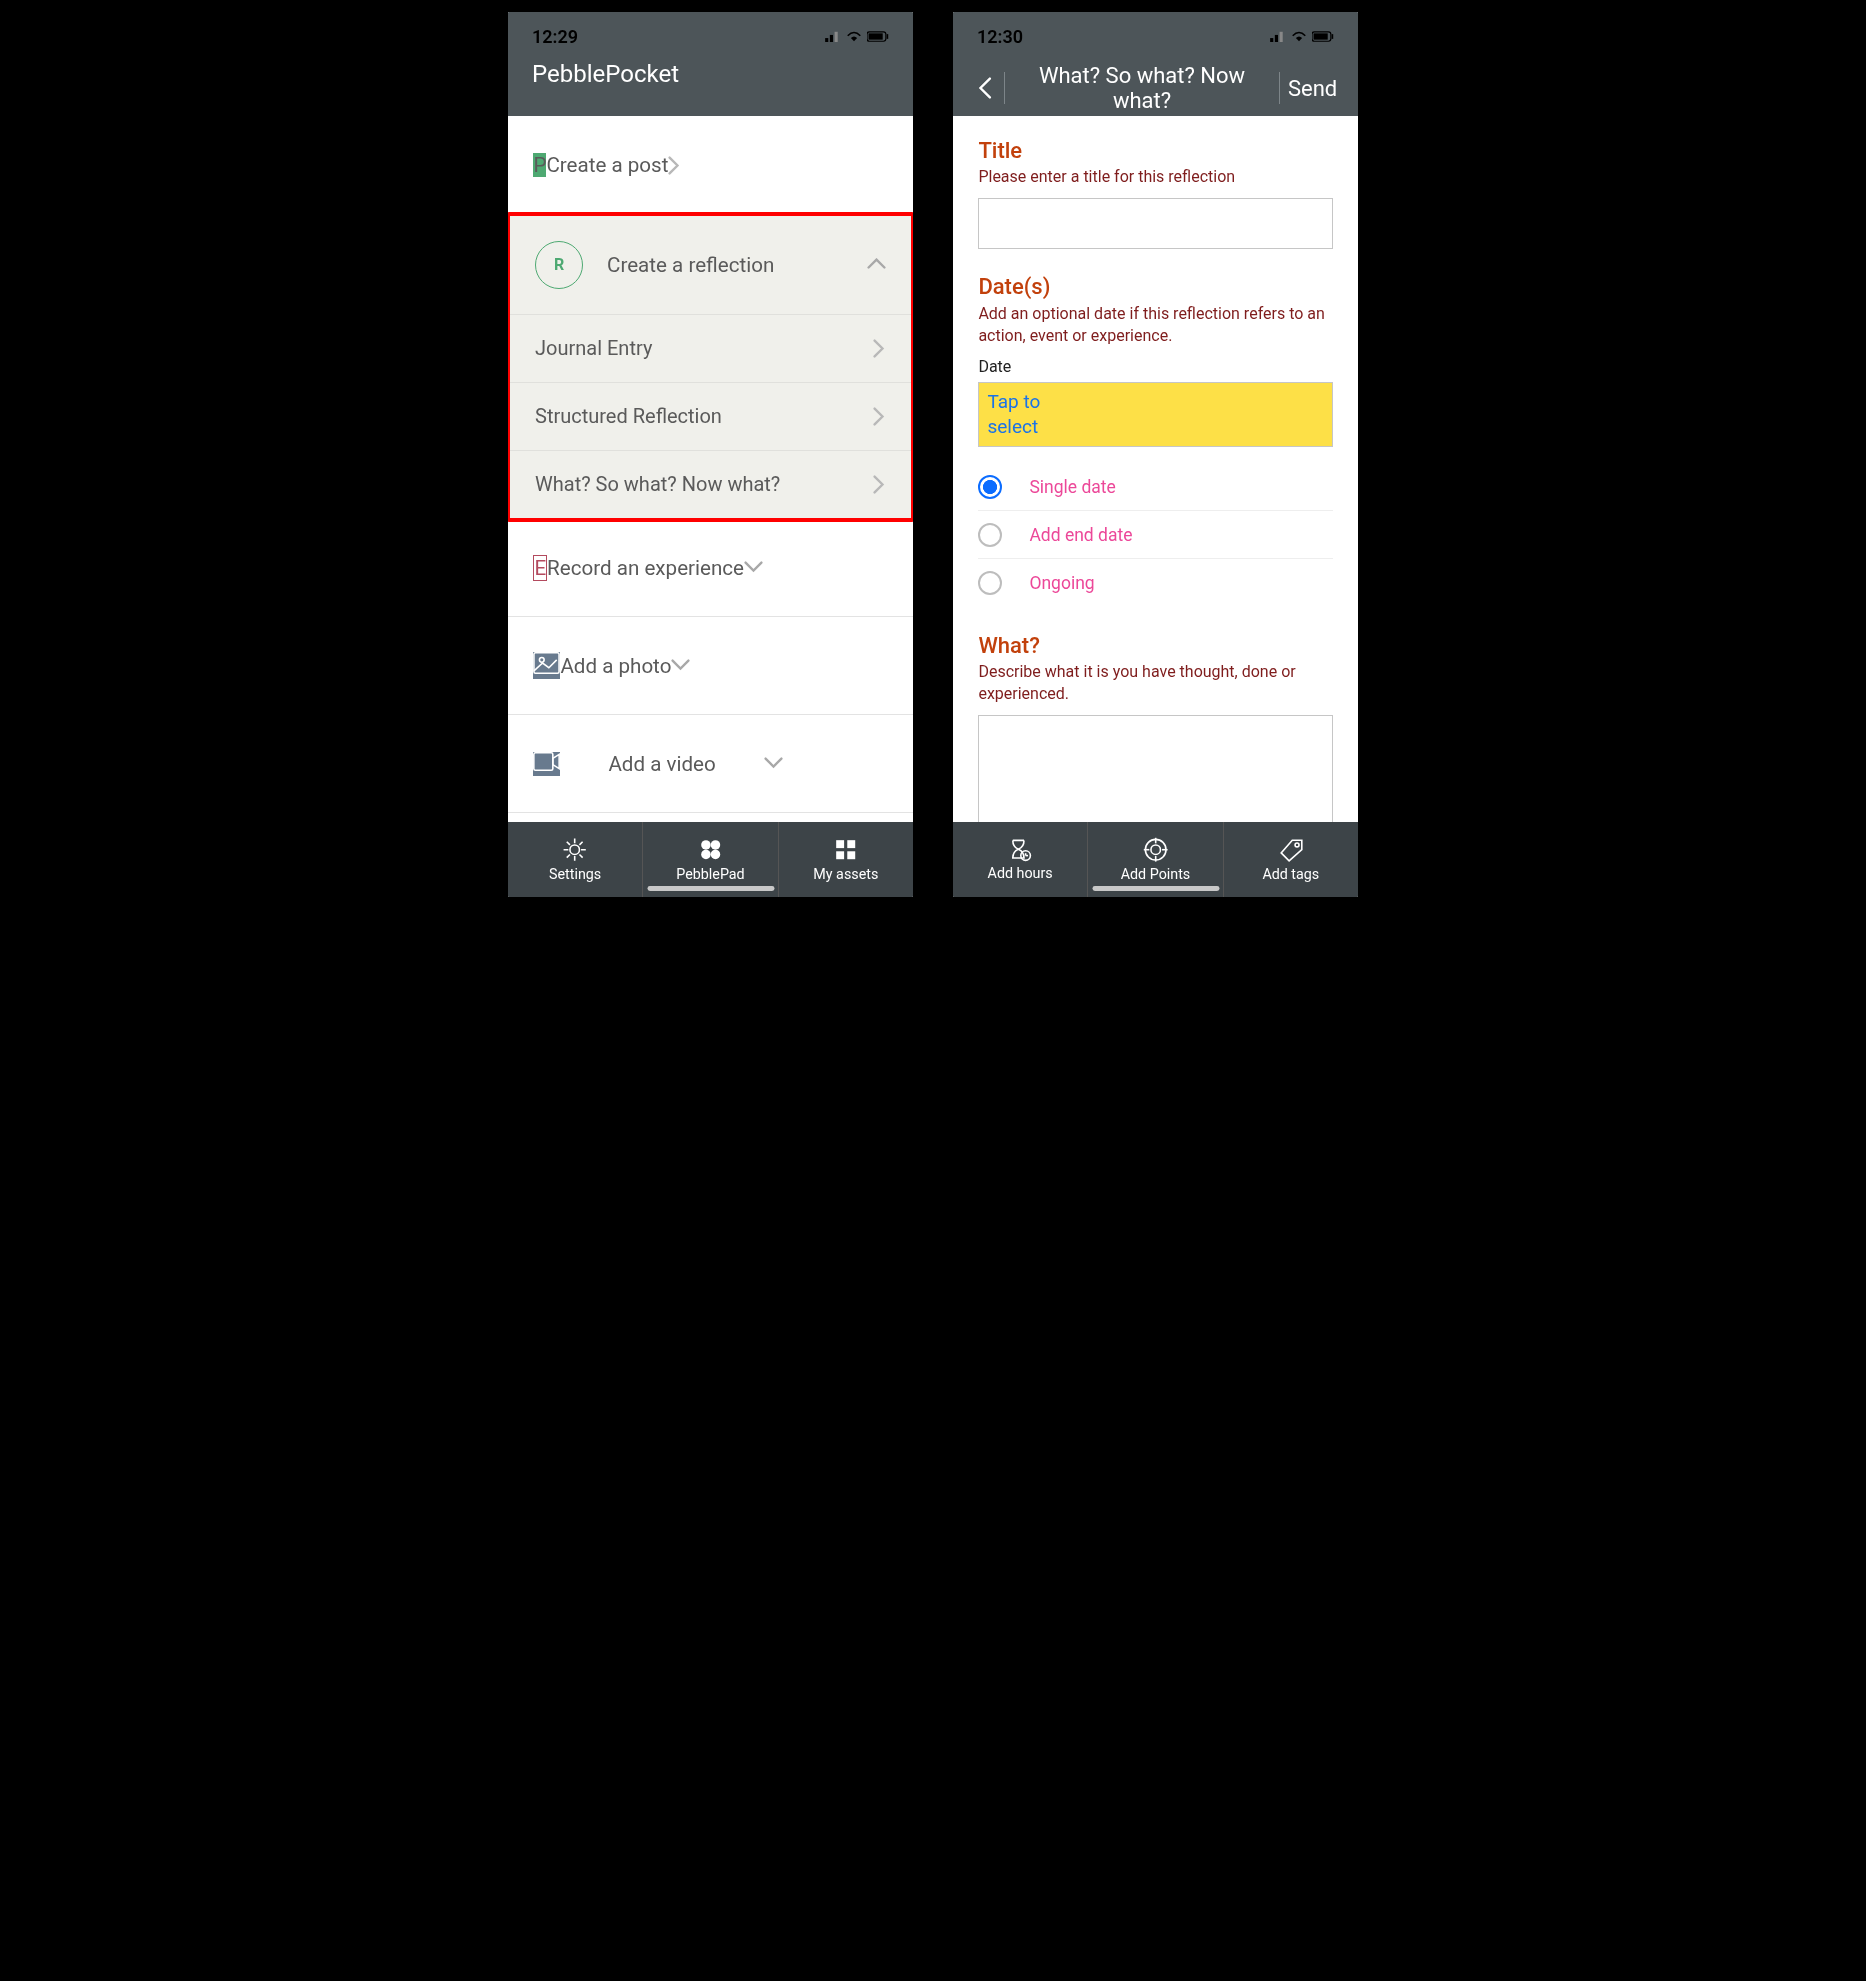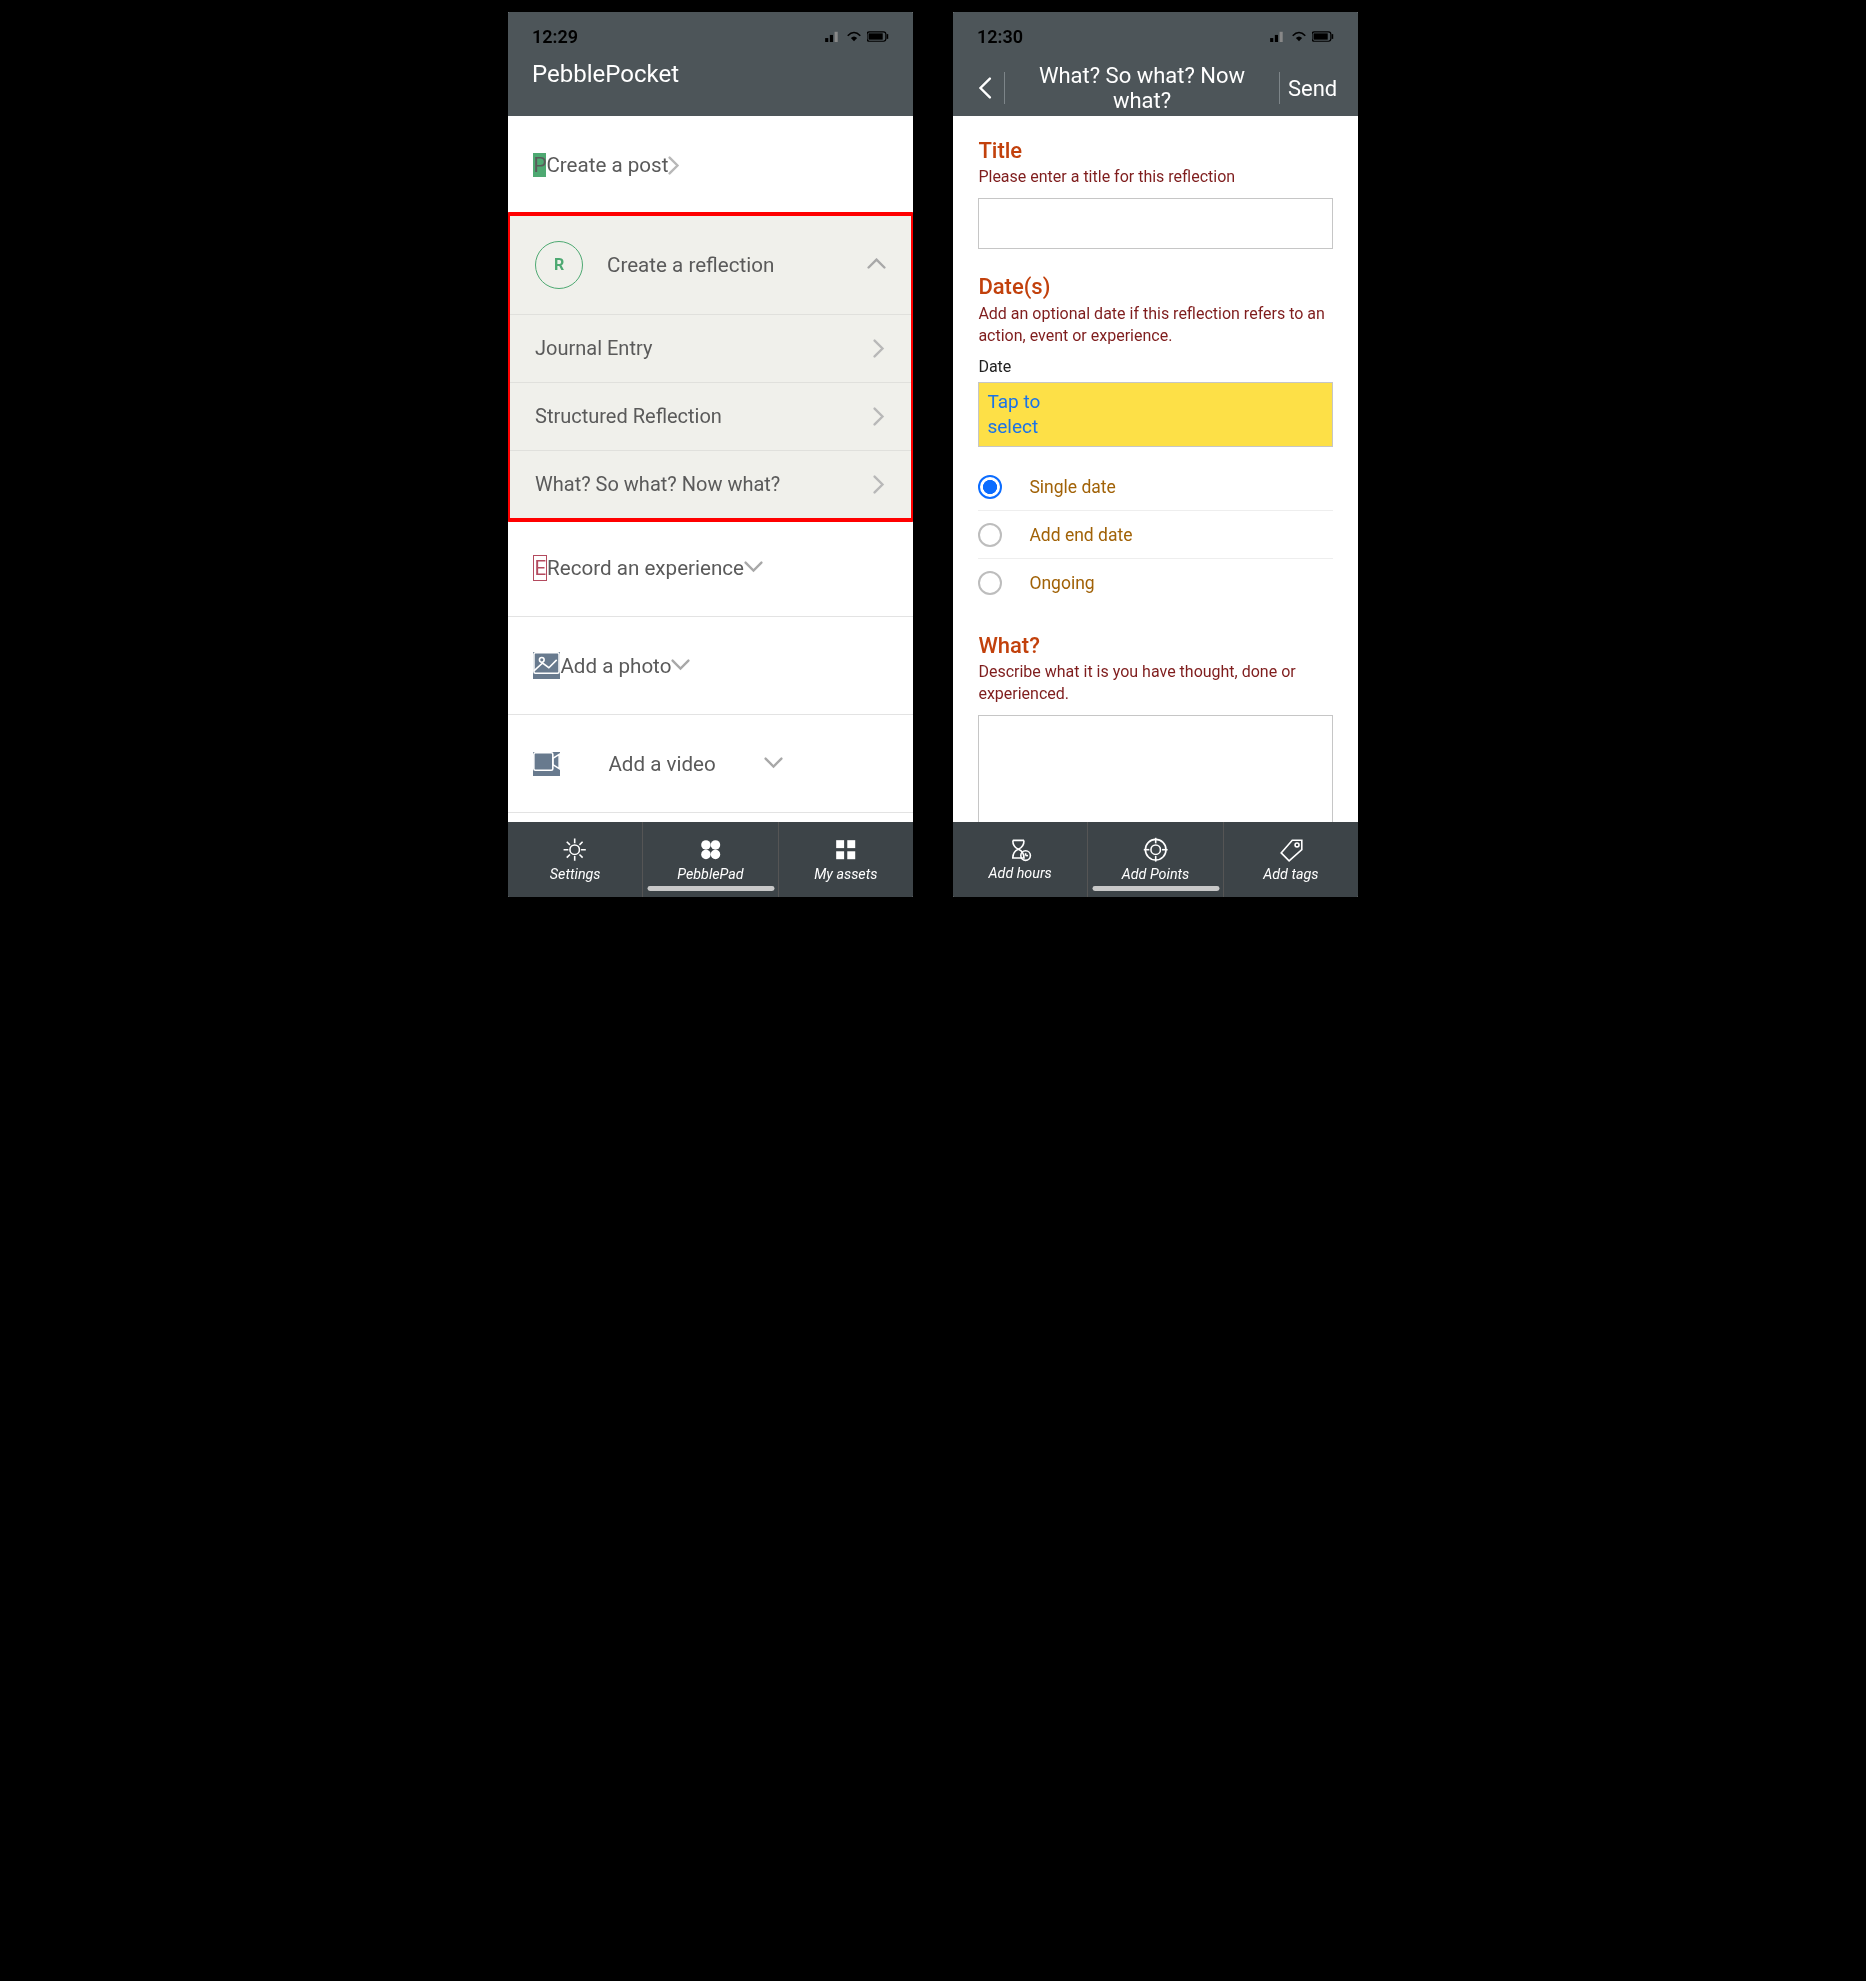--- a/index.html
+++ b/index.html
@@ -27,35 +27,35 @@
   .row .icon.circ{border-radius:50%;background:transparent;}
   .row .label{flex:1;}
   .row .chev{color:#b8b8b8;}
   .post-row{display:flex;align-items:center;height:98px;padding:0 25.4px;border-bottom:none;color:#5a5a5a;font-size:20.6px;cursor:pointer;}
   .subrow{display:flex;align-items:center;height:68px;padding:0 25.4px;border-top:0.8px solid #e0e0dc;background:#f0f0eb;color:#5a5a5a;font-size:20px;cursor:pointer;}
   .subrow .label{flex:1;}
   .subrow .chev{color:#b8b8b8;}
   .highlightbox{border:4.8px solid #f00;border-radius:3.2px;margin:-2.4px;}
   
   .tabbar{background:#3d4448;color:#fff;height:75px;display:flex;align-items:center;}
-  .tab{flex:1;display:flex;flex-direction:column;align-items:center;justify-content:center;font-size:14.3px;cursor:pointer;gap:3.2px;height:100%;border-right:0.8px solid #555;font-style:italic;}
+  .tab{flex:1;display:flex;flex-direction:column;align-items:center;justify-content:center;font-size:14.3px;cursor:pointer;gap:3.2px;height:100%;border-right:0.8px solid #555;}
   .tab:last-child{border-right:none;}
   .tab svg{display:block;}
   
   .homeind{position:absolute;bottom:6.4px;left:50%;transform:translateX(-50%);width:127px;height:4.8px;background:#c8c8c8;border-radius:2.4px;}
   
   .form{padding:22px 25.4px 0 25.4px;color:#444;}
   .form h2{font-size:22px;font-weight:500;color:#c2410c;margin-bottom:3.2px;}
   .form .hint{font-size:16px;color:#7f1d1d;line-height:1.4;margin-bottom:9.5px;}
   .textinput{width:100%;height:51px;border:0.8px solid #c6c6c6;background:#fff;font-size:16px;padding:0 8px;}
   .tapselect{width:100%;height:65px;border:0.8px solid #c6c6c6;background:#fde047;color:#1a73e8;font-size:19px;padding:6.4px 8px;line-height:1.3;display:flex;align-items:center;}
   .radio-row{display:flex;align-items:center;height:48px;gap:27px;border-bottom:0.8px solid #eee;cursor:pointer;}
   .radio{width:24px;height:24px;border:2.4px solid #bdbdbd;border-radius:50%;flex-shrink:0;}
   .radio.selected{border-color:#0b6cff;background:radial-gradient(circle,#0b6cff 48%,#fff 52%);}
-  .radio-label{font-size:17.5px;color:#a16207;}
+  .radio-label{font-size:17.5px;color:#ec4899;}
   .textarea{width:100%;height:151px;border:0.8px solid #c6c6c6;background:#fff;resize:none;}
   .fieldblock{margin-bottom:25.4px;}
   .smalllabel{font-size:16px;color:#222;margin-bottom:6.4px;}
 </style>
 </head>
 <body>
 
 <div class="phones">
 
   <div class="phone">

